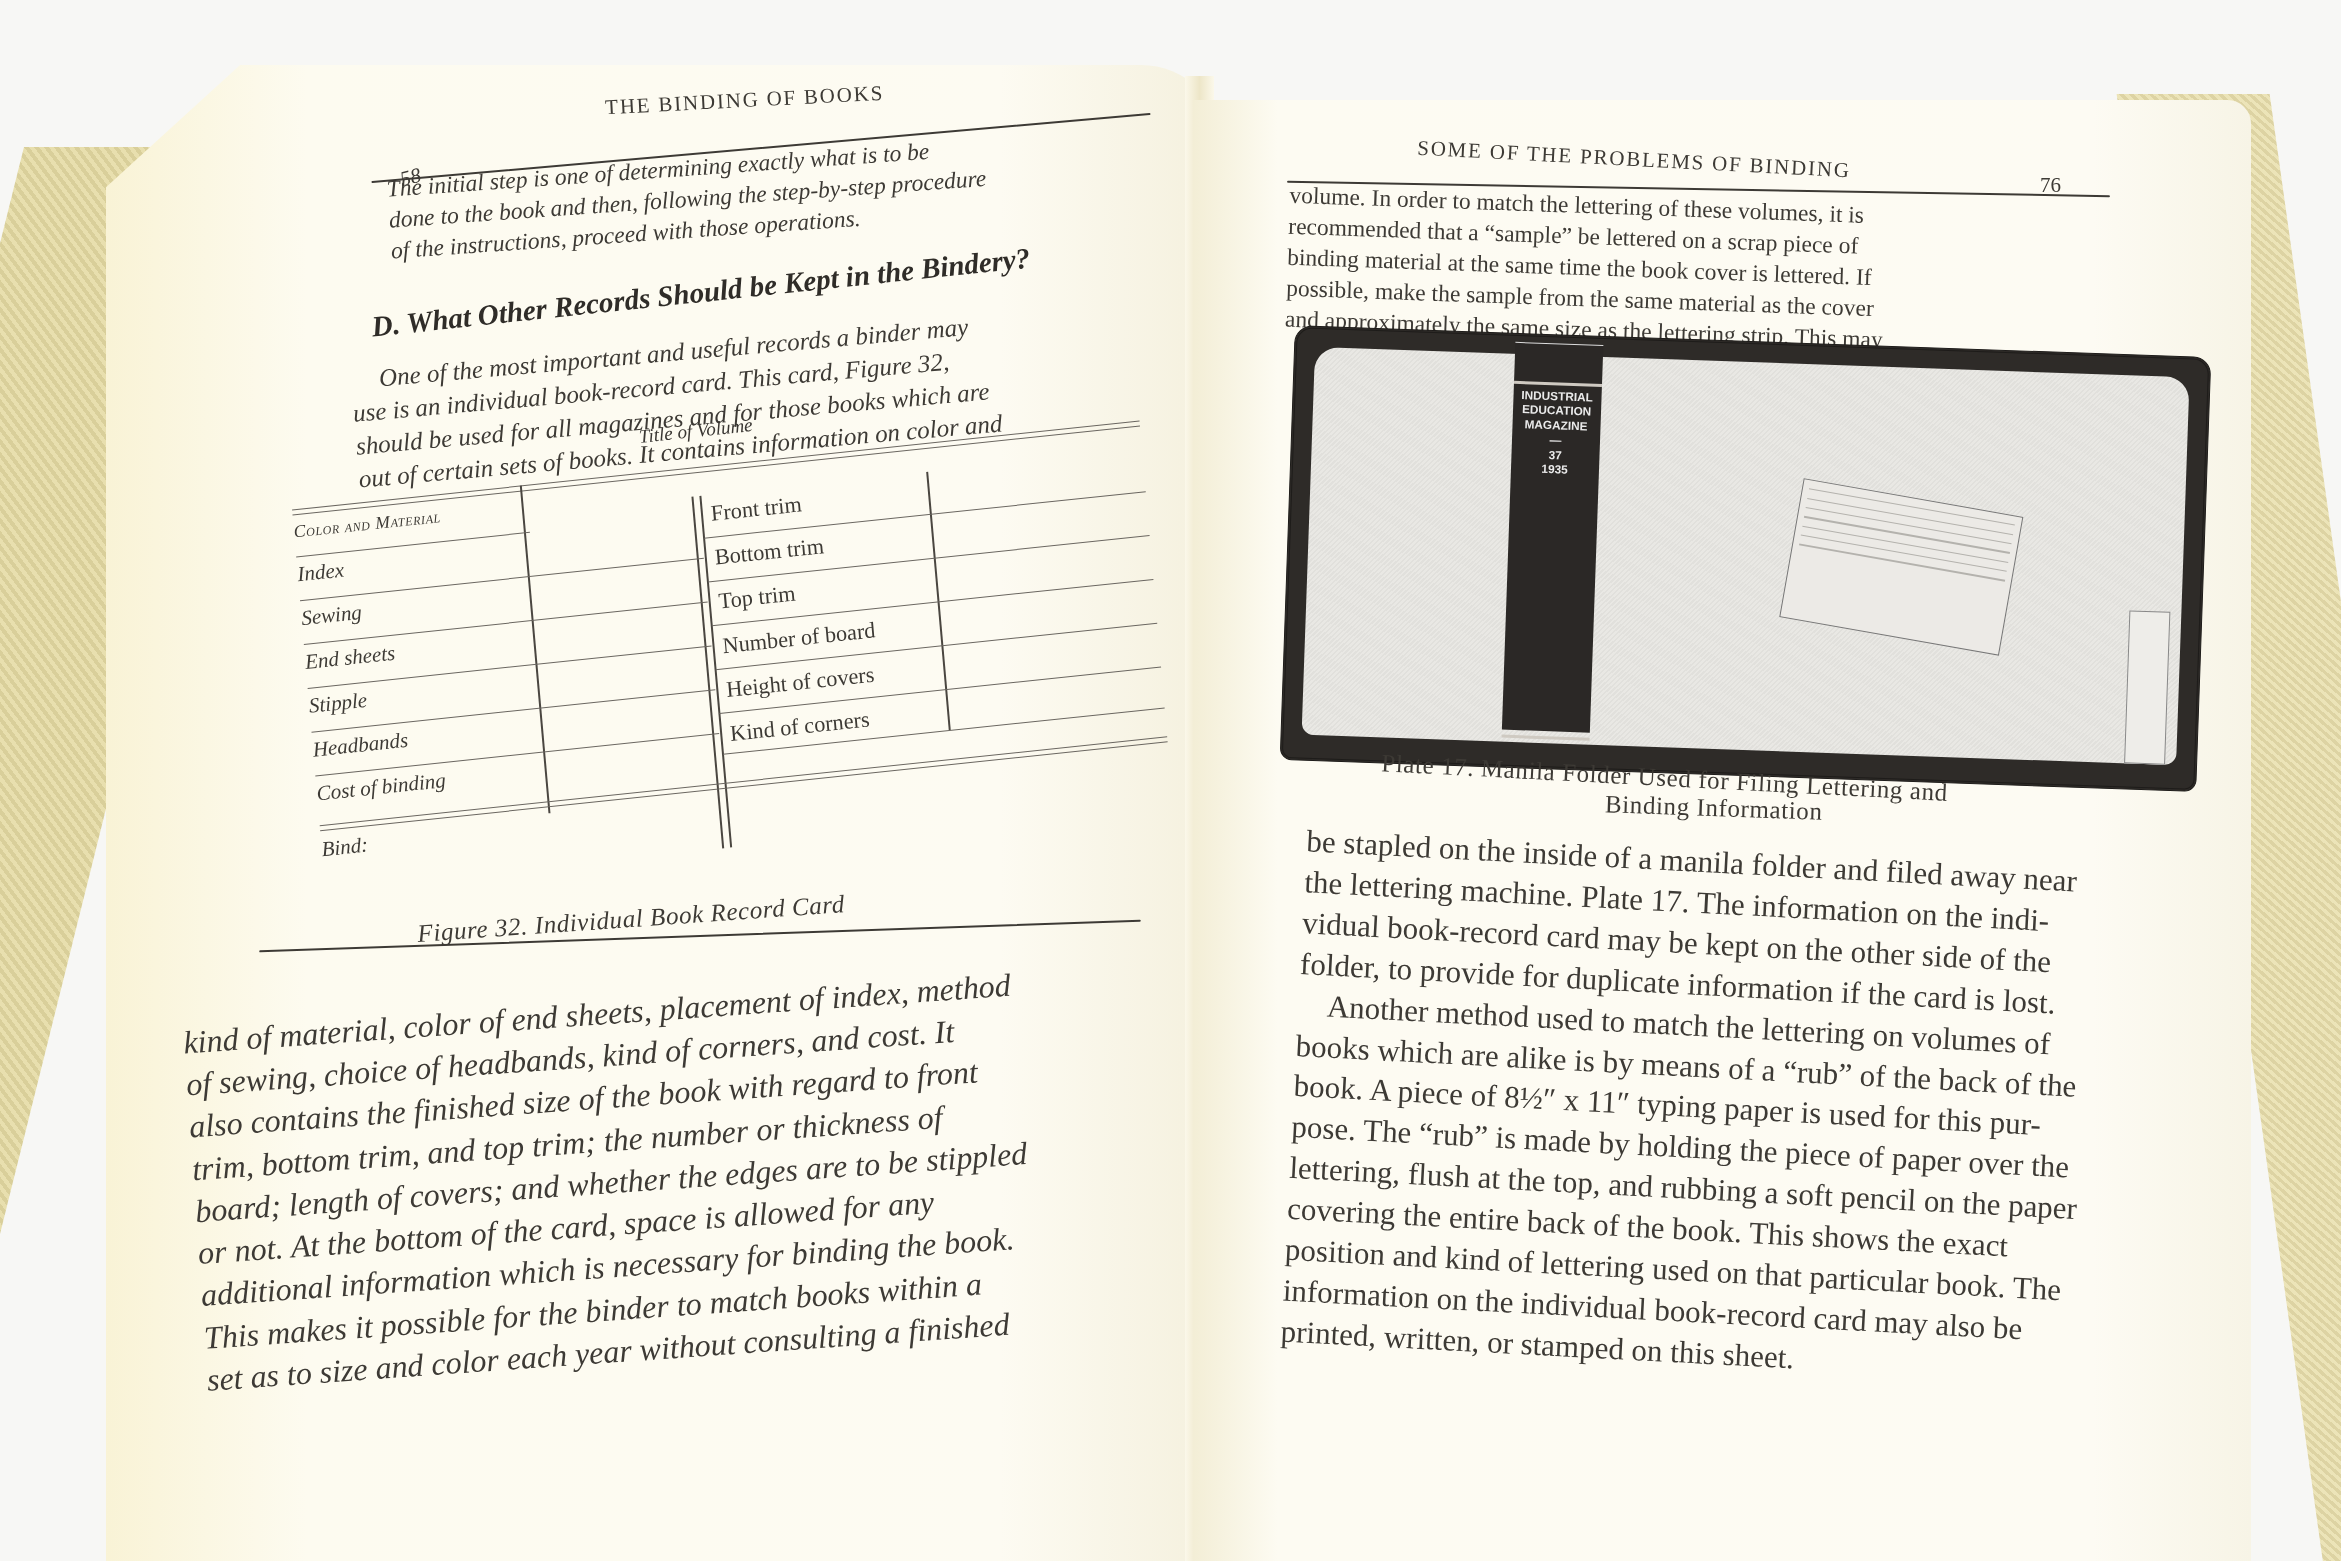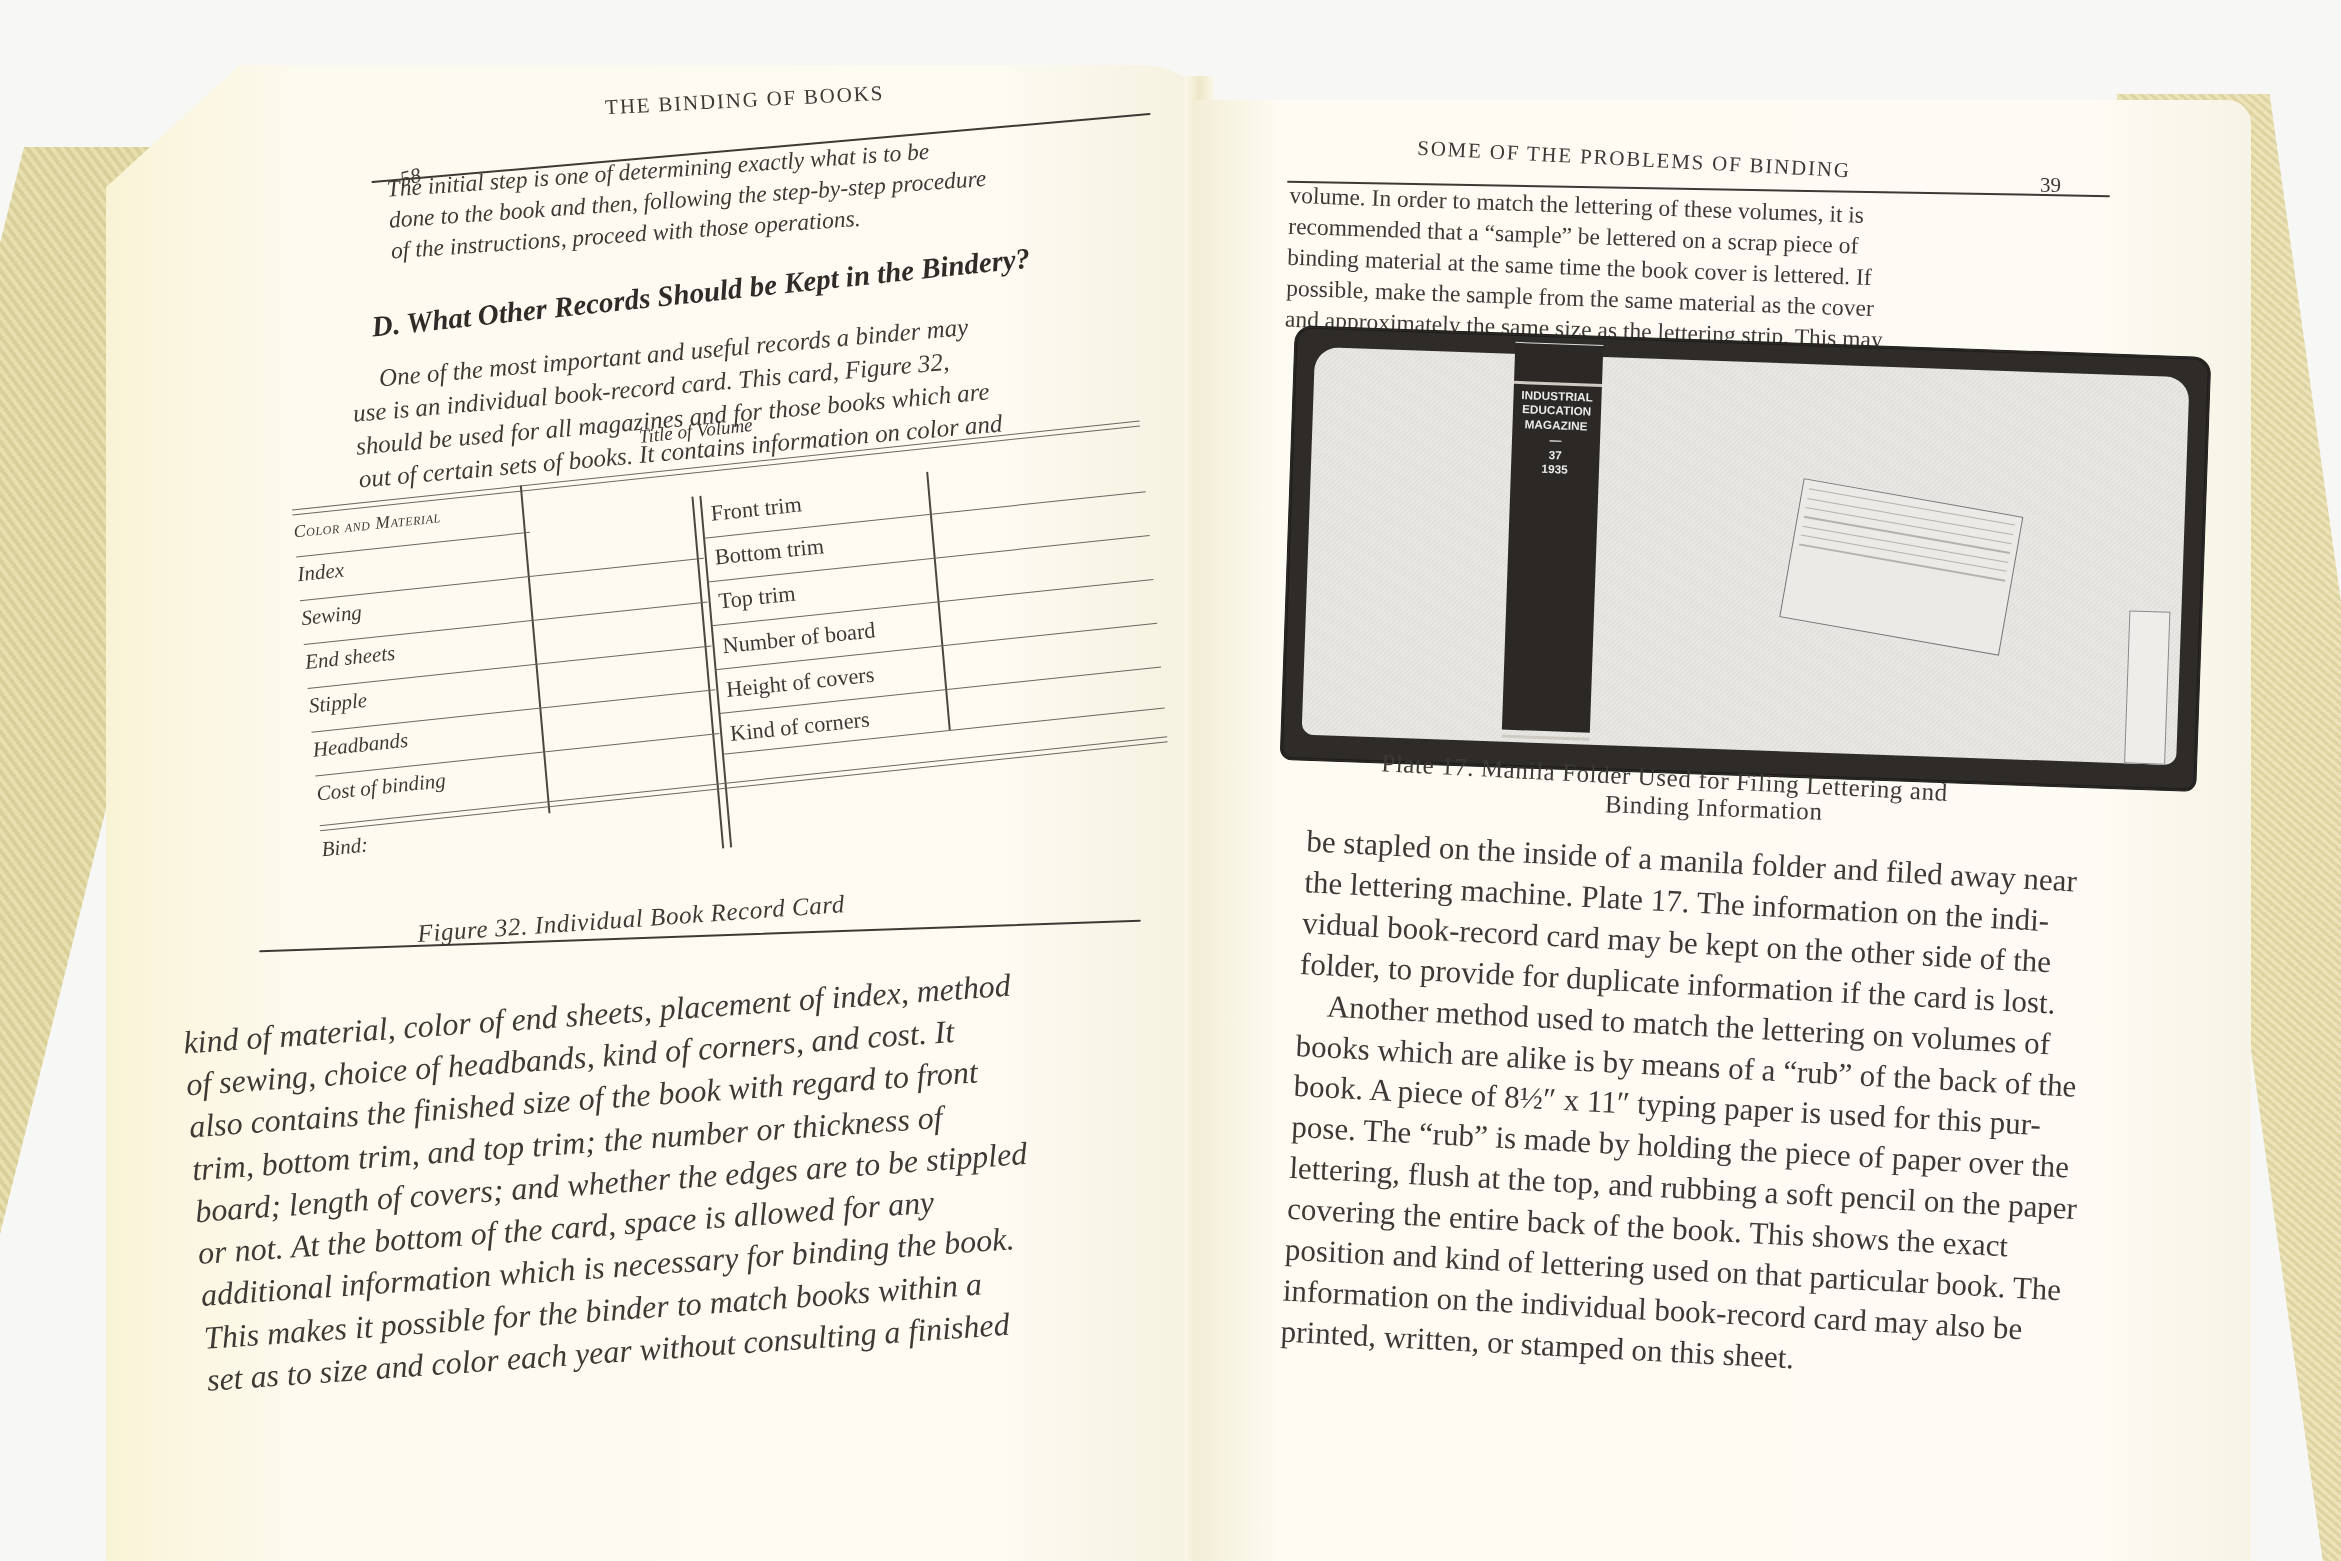--- a/index.html
+++ b/index.html
@@ -179,21 +179,21 @@
   <div class="italic">also contains the finished size of the book with regard to front</div>
   <div class="italic">trim, bottom trim, and top trim; the number or thickness of</div>
   <div class="italic">board; length of covers; and whether the edges are to be stippled</div>
   <div class="italic">or not. At the bottom of the card, space is allowed for any</div>
   <div class="italic">additional information which is necessary for binding the book.</div>
   <div class="italic">This makes it possible for the binder to match books within a</div>
   <div class="italic">set as to size and color each year without consulting a finished</div>
 </div>
 
 <div class="running-head" style="left:1417px; top:147px; transform:rotate(3deg);">Some of the Problems of Binding</div>
-<div class="page-num" style="left:2040px; top:173px;">39</div>
+<div class="page-num" style="left:2040px; top:173px;">76</div>
 <div class="rule" style="left:1287px; top:188px; width:823px; transform:rotate(1deg);"></div>
 
 <div class="block body-text" style="left:1287px; top:194px; width:823px; transform:rotate(2deg); font-size:23.5px;">
   <div>volume. In order to match the lettering of these volumes, it is</div>
   <div>recommended that a “sample” be lettered on a scrap piece of</div>
   <div>binding material at the same time the book cover is lettered. If</div>
   <div>possible, make the sample from the same material as the cover</div>
   <div>and approximately the same size as the lettering strip. This may</div>
 </div>
 

